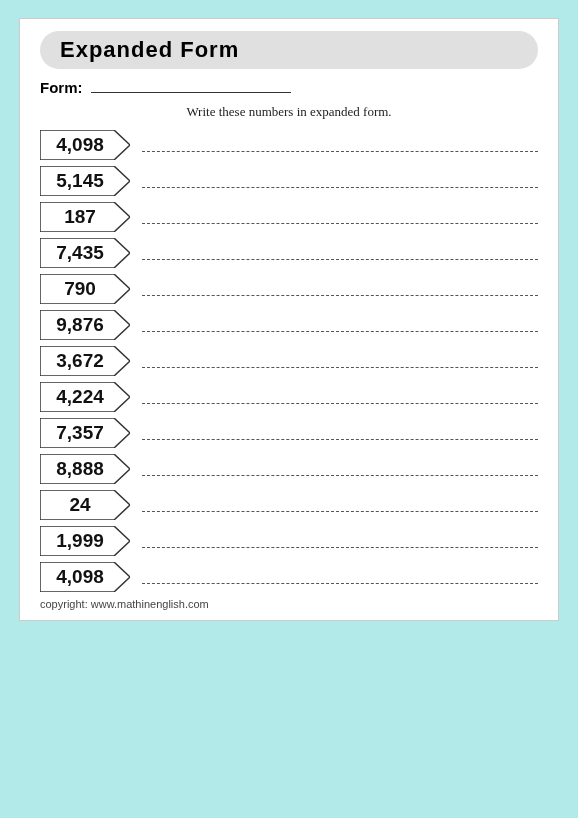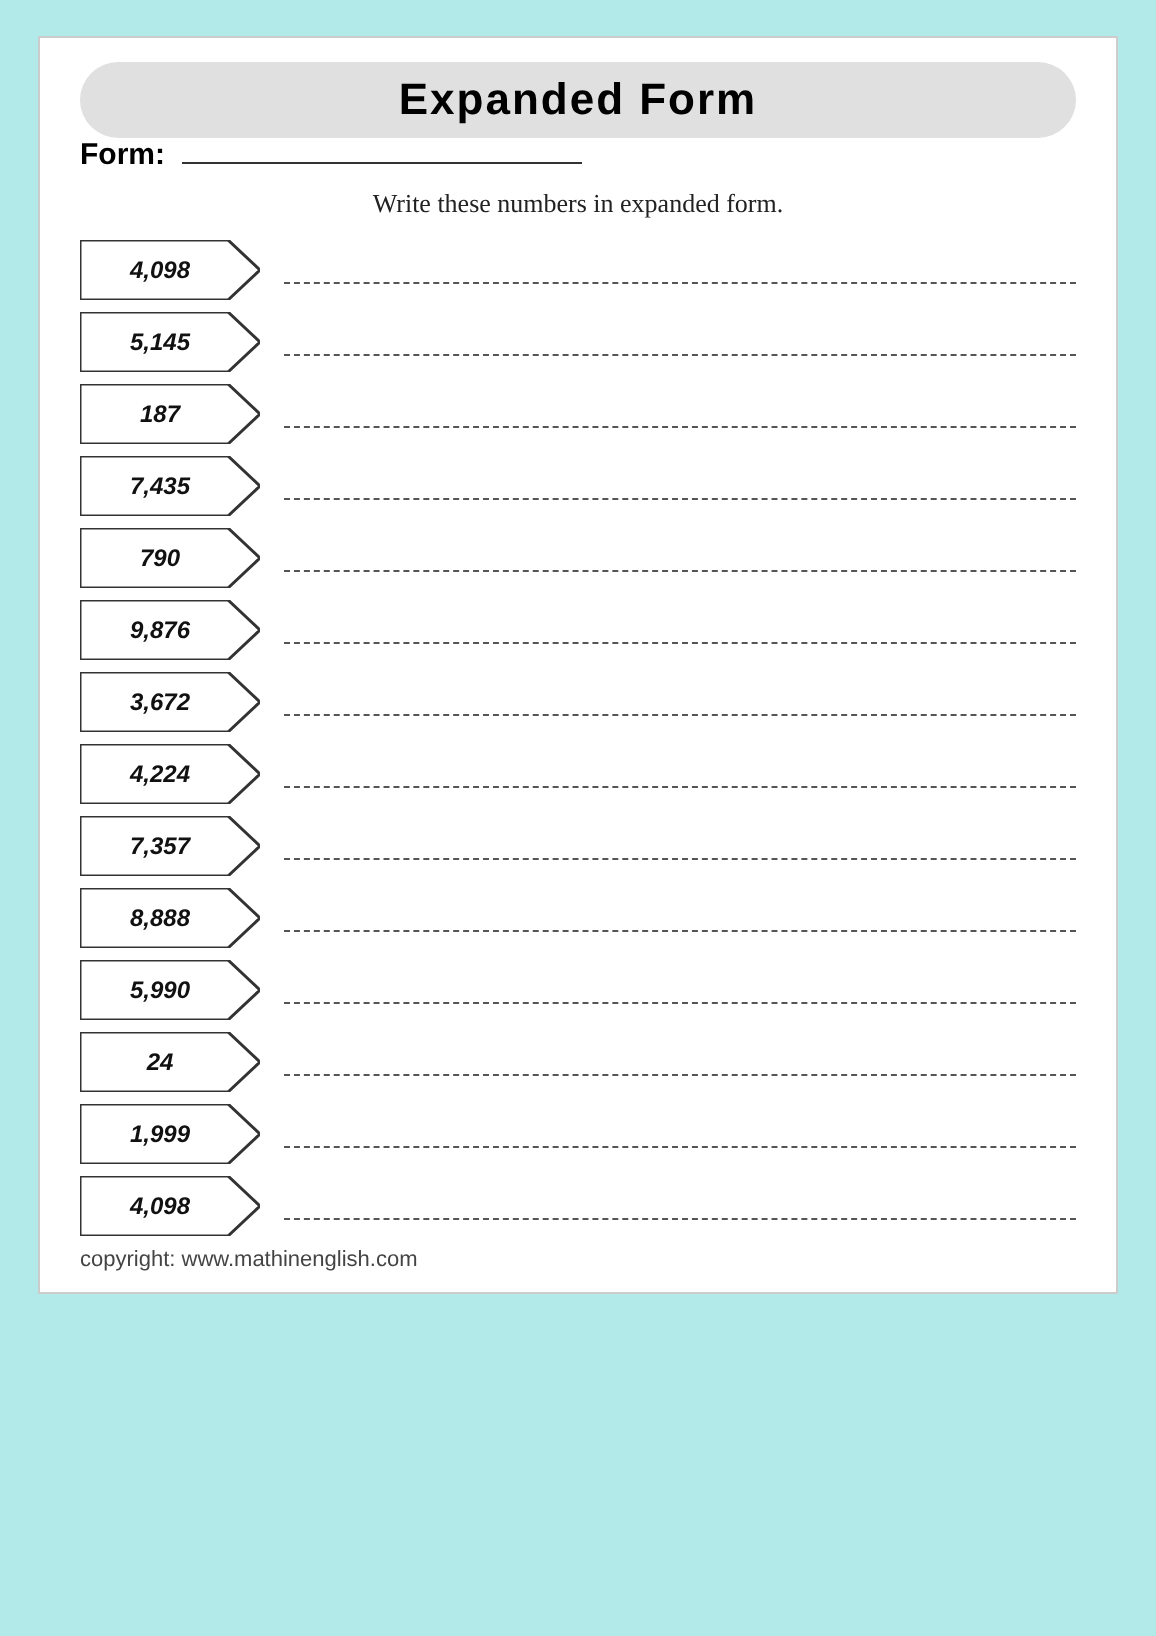--- a/index.html
+++ b/index.html
@@ -21,22 +21,23 @@
       width: 540px;
       background: #fff;
       margin: 18px 18px;
       padding: 12px 20px 10px 20px;
       border: 1.5px solid #ccc;
     }
 
     .title-box {
       background: #e0e0e0;
       border-radius: 20px;
-      text-align: center;
+      text-align: left;
       padding: 6px 20px;
+      margin-bottom: 10px;
     }
 
     .title-box span {
       font-size: 22px;
       font-weight: bold;
       letter-spacing: 1px;
     }
 
     .name-score-row {
       display: flex;
@@ -97,24 +98,23 @@
       width: 90px;
       height: 30px;
     }
 
     .tag-label {
       position: relative;
       z-index: 1;
       width: 90px;
       text-align: center;
       padding-right: 10px;
-      font-size: 12px;
+      font-size: 19px;
       font-weight: bold;
       color: #111;
-      font-style: italic;
     }
 
     .dots {
       flex: 1;
       margin-left: 12px;
       border-bottom: 1.5px dashed #555;
       height: 14px;
     }
   </style>
 </head>
@@ -224,29 +224,20 @@
         </svg>
         <span class="tag-label">8,888</span>
       </div>
       <div class="dots"></div>
     </div>
       <div class="problem-row">
       <div class="tag-svg-wrap">
         <svg viewBox="0 0 90 30" xmlns="http://www.w3.org/2000/svg">
           <polygon points="0,0 74,0 90,15 74,30 0,30" fill="white" stroke="#333" stroke-width="1.5"></polygon>
         </svg>
-        <span class="tag-label">5,990</span>
-      </div>
-      <div class="dots"></div>
-    </div>
-      <div class="problem-row">
-      <div class="tag-svg-wrap">
-        <svg viewBox="0 0 90 30" xmlns="http://www.w3.org/2000/svg">
-          <polygon points="0,0 74,0 90,15 74,30 0,30" fill="white" stroke="#333" stroke-width="1.5"></polygon>
-        </svg>
         <span class="tag-label">24</span>
       </div>
       <div class="dots"></div>
     </div>
       <div class="problem-row">
       <div class="tag-svg-wrap">
         <svg viewBox="0 0 90 30" xmlns="http://www.w3.org/2000/svg">
           <polygon points="0,0 74,0 90,15 74,30 0,30" fill="white" stroke="#333" stroke-width="1.5"></polygon>
         </svg>
         <span class="tag-label">1,999</span>

